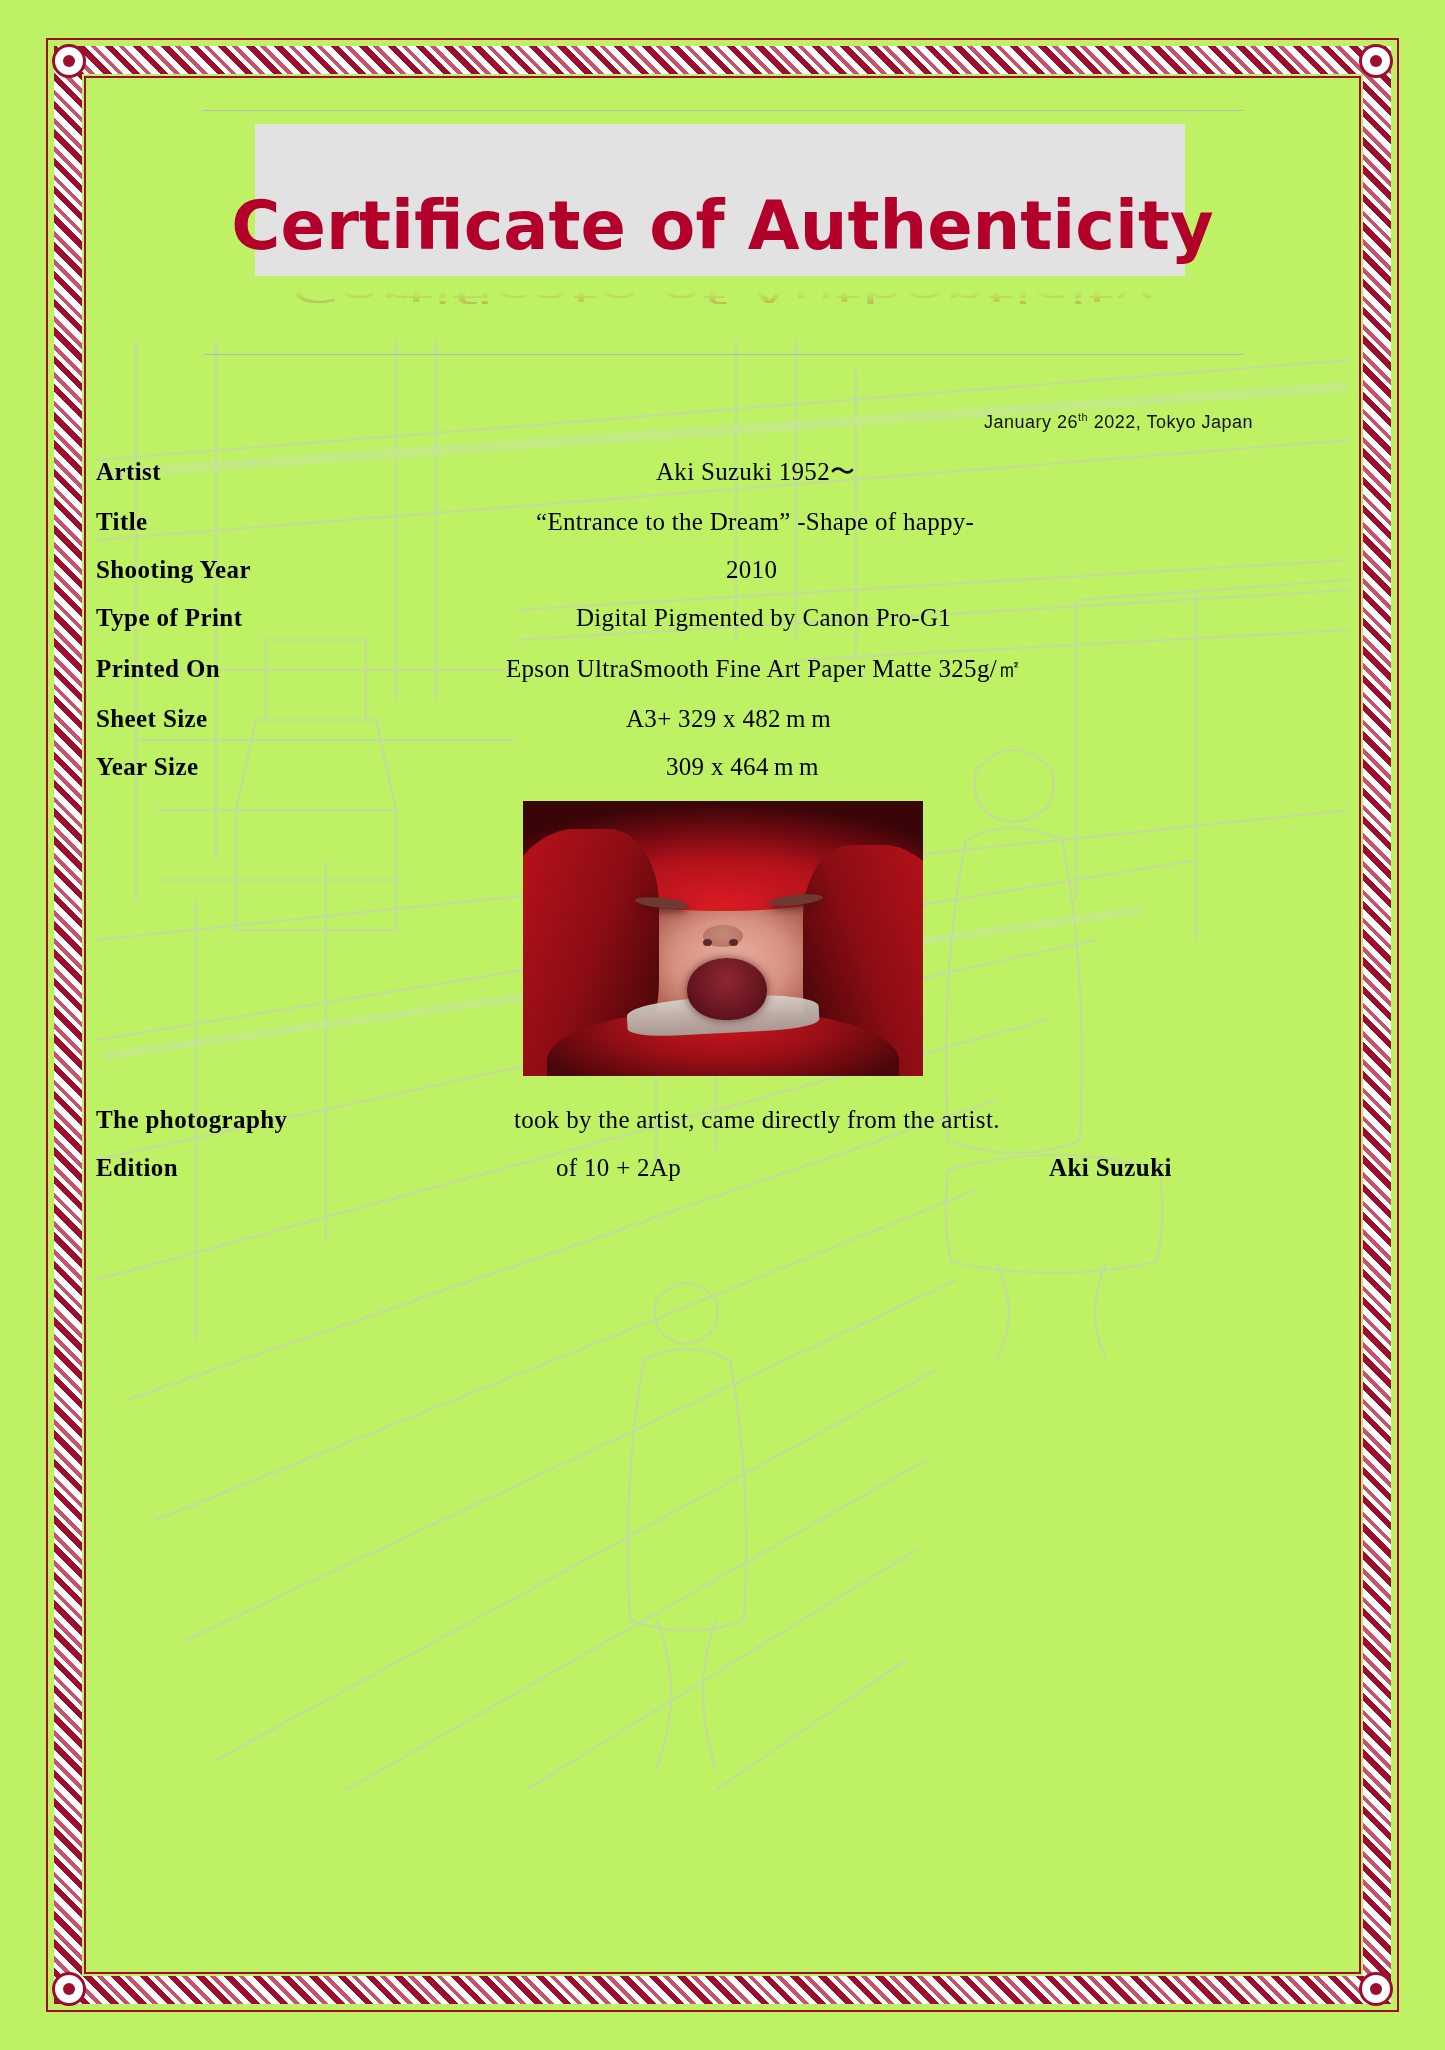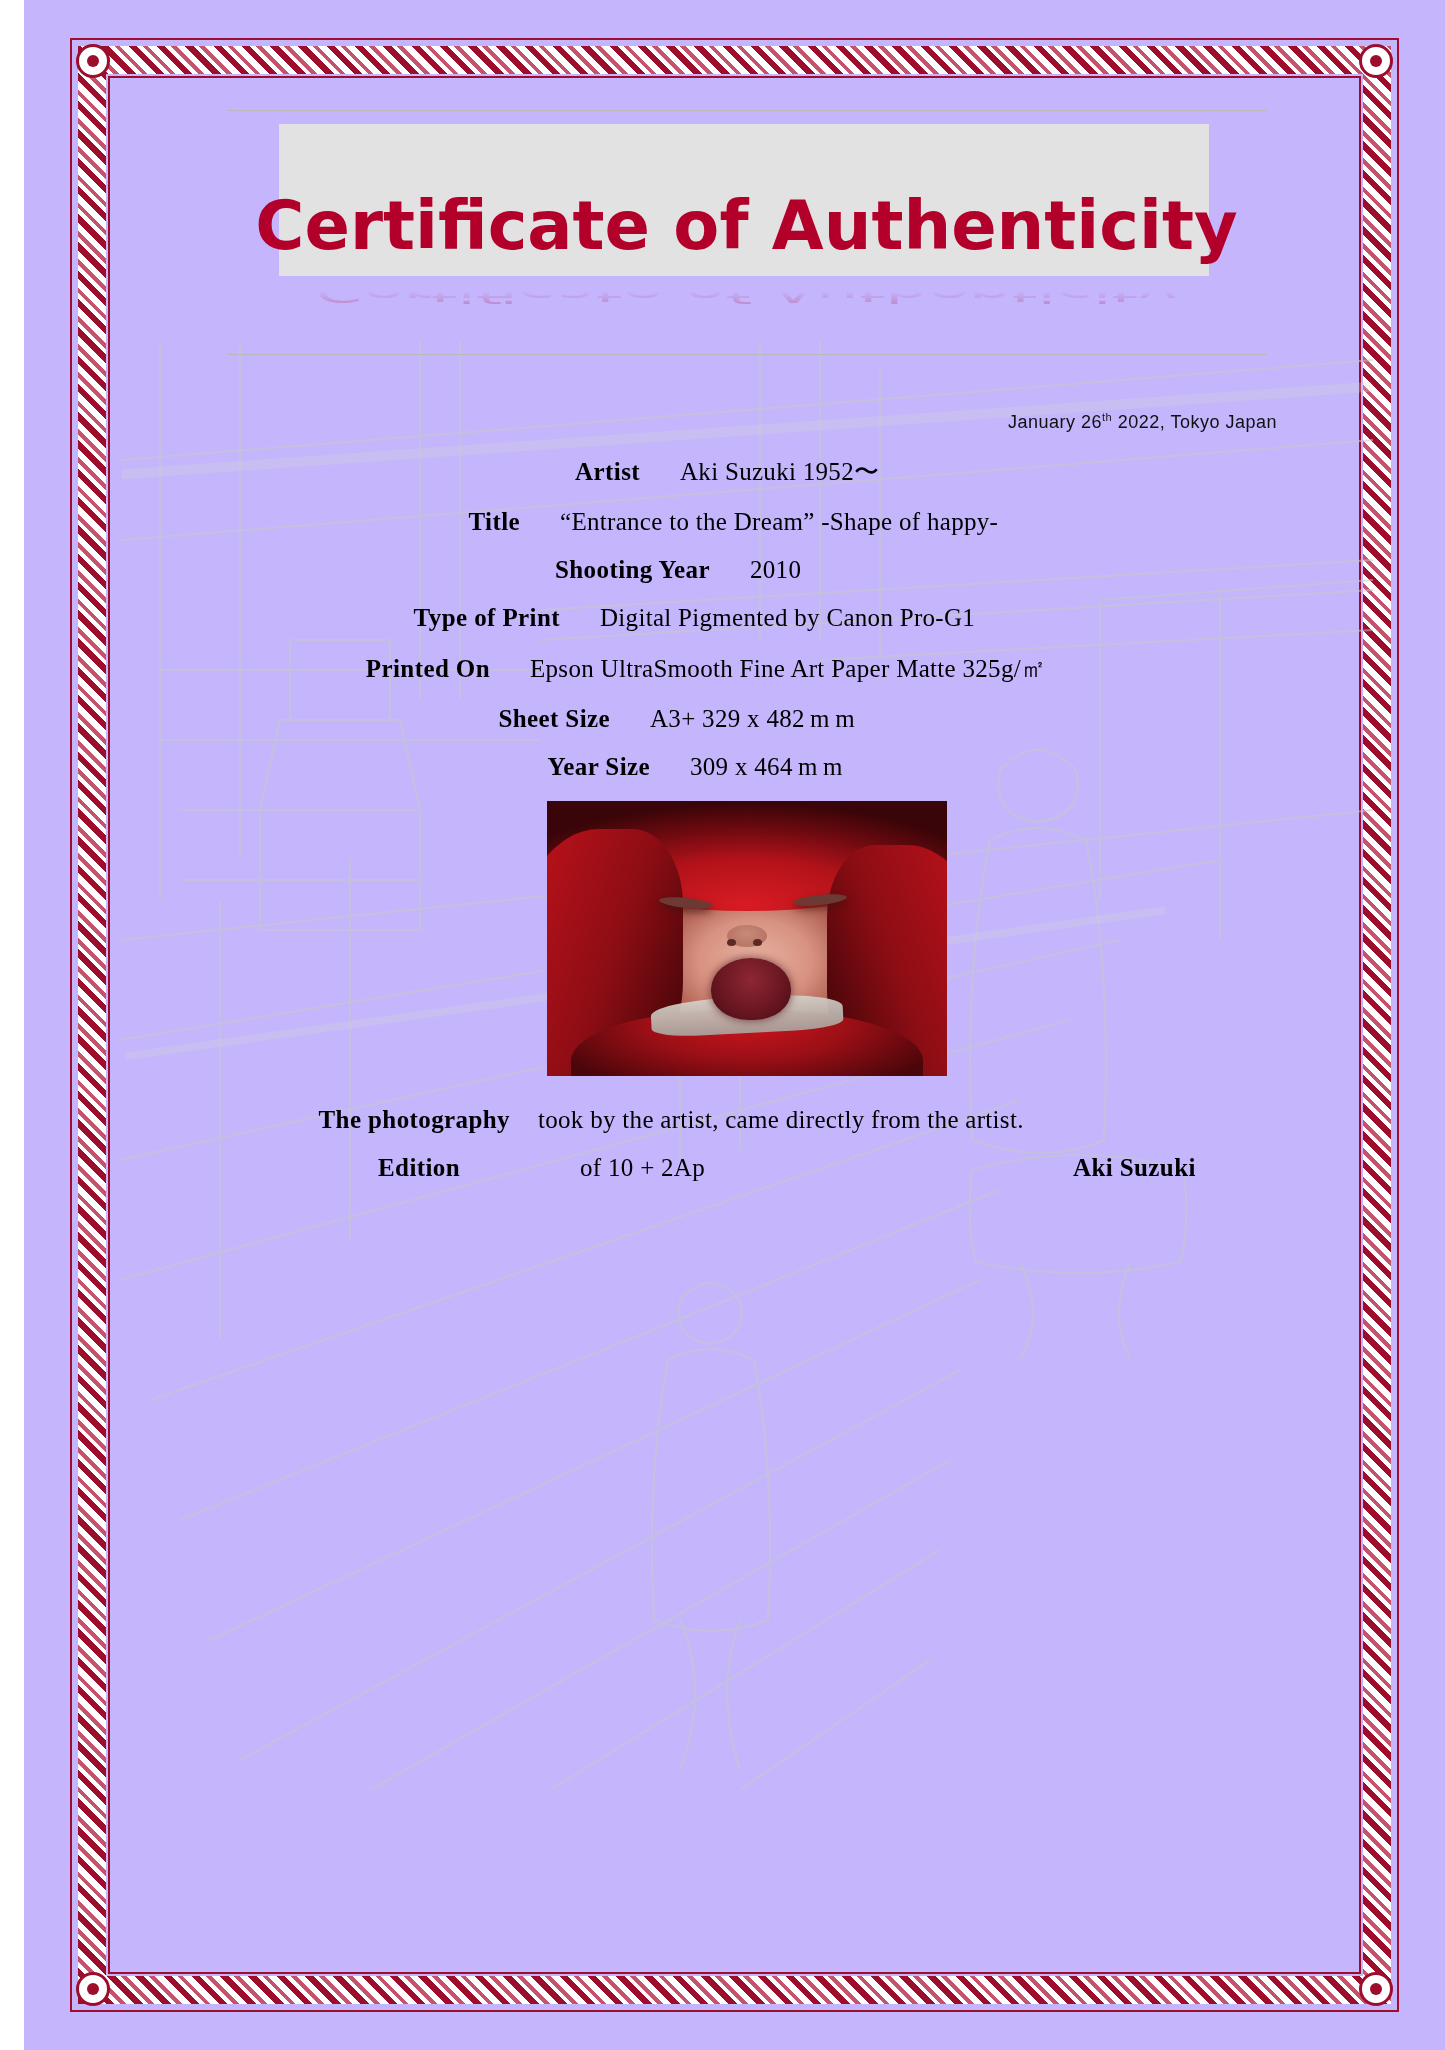--- a/index.html
+++ b/index.html
@@ -12,22 +12,21 @@
     height: 2050px;
     font-family: "Liberation Serif", serif;
     position: relative;
     overflow: hidden;
   }
 
   
   .page {
     position: absolute;
     inset: 0;
-    background: #c4b5fd;
-    margin-left: 24px;
+    background: #bef264;
   }
   .border-outer {
     position: absolute;
     left: 46px; top: 38px; right: 46px; bottom: 38px;
     border: 2px solid #9d0d2c;
     box-sizing: border-box;
   }
   .border-band {
     position: absolute;
     left: 54px; top: 46px; right: 54px; bottom: 46px;
@@ -153,21 +152,20 @@
   .row {
     display: flex;
     align-items: baseline;
     margin-bottom: 20px;
     font-size: 25px;
     color: #000;
   }
   .label {
     flex: 0 0 auto;
     width: 520px;
-    text-align: right;
     font-weight: bold;
     letter-spacing: 0.4px;
   }
   .value {
     flex: 1 1 auto;
     padding-left: 40px;
     text-align: left;
     letter-spacing: 0.3px;
   }
 

